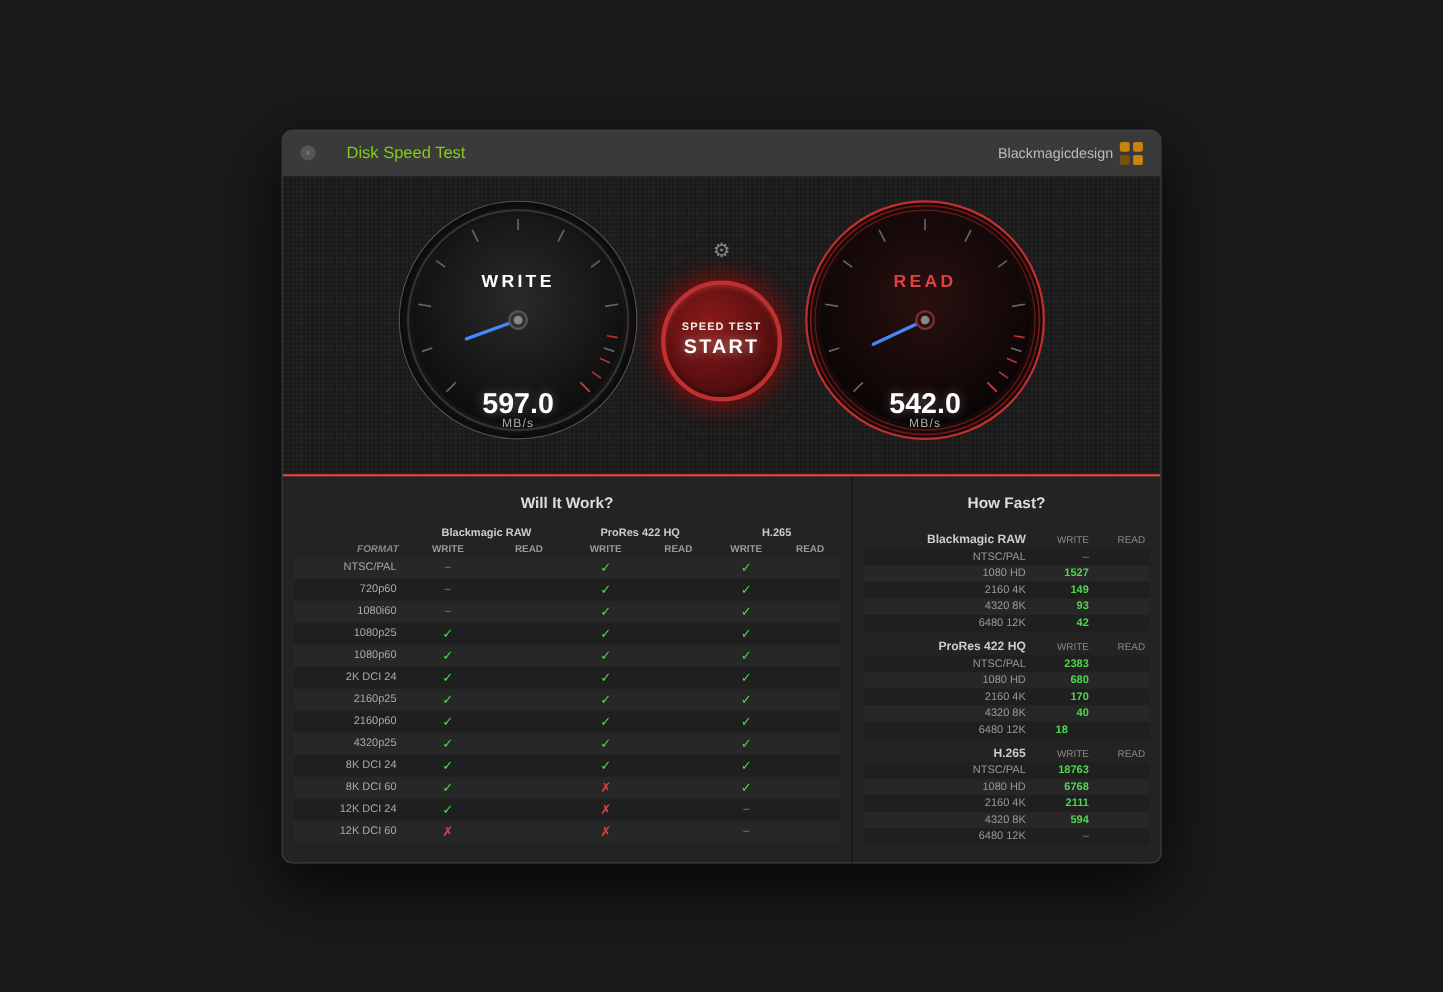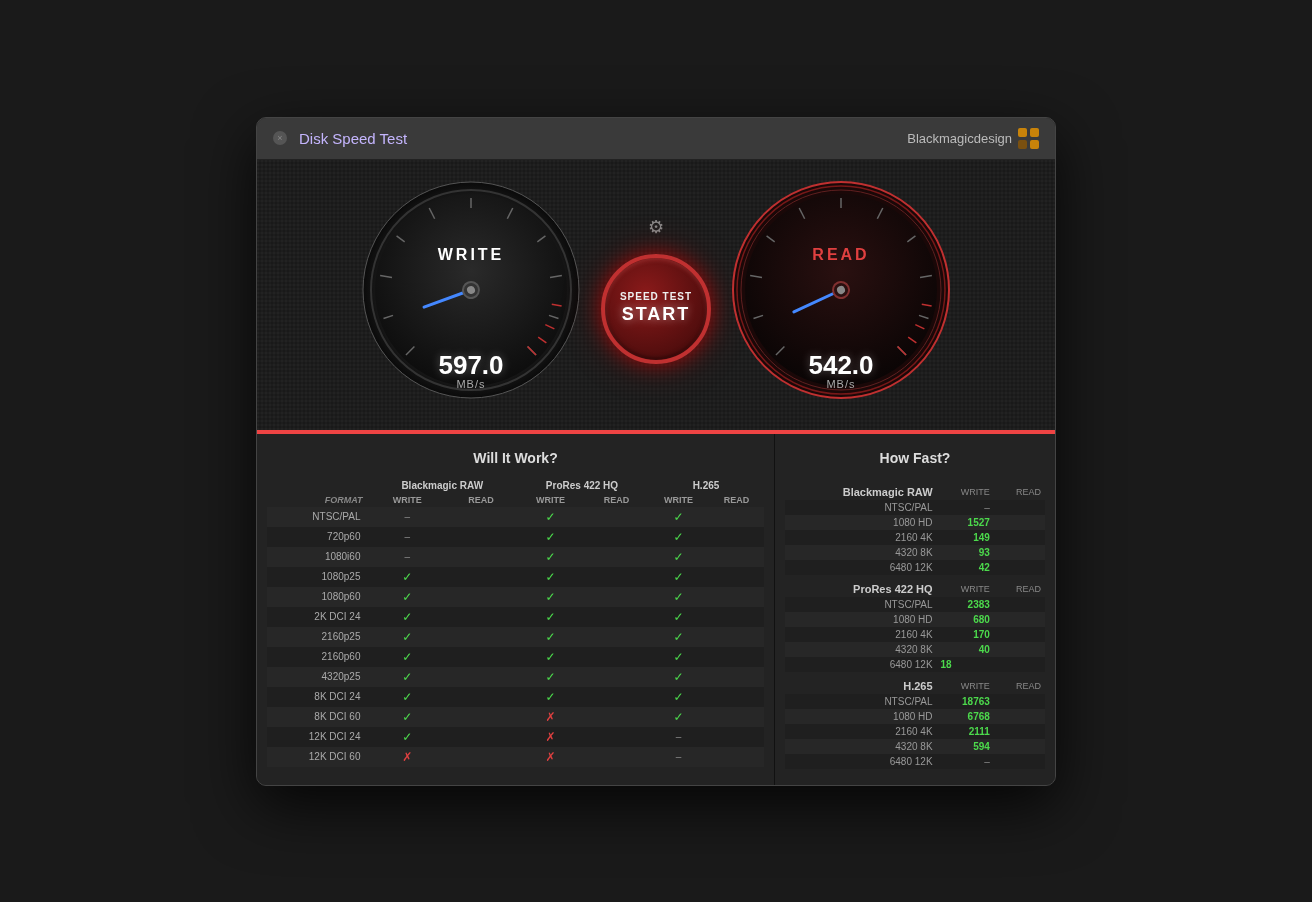--- a/index.html
+++ b/index.html
@@ -29,24 +29,24 @@
     }
     .close-btn {
       width: 14px; height: 14px;
       background: #555;
       border-radius: 50%;
       cursor: pointer;
       display: flex; align-items: center; justify-content: center;
       font-size: 9px; color: #888;
     }
     .title-bar-title {
-      color: #c4b5fd;
+      color: #84cc16;
       font-size: 15px;
       font-weight: 400;
-      margin-left: 12px;
+      margin-left: 28px;
     }
     .brand-logo {
       display: flex;
       align-items: center;
       gap: 6px;
     }
     .brand-name {
       color: #bbb;
       font-size: 13px;
       font-weight: 300;
@@ -163,21 +163,21 @@
       font-weight: 900;
       letter-spacing: 2px;
       color: #fff;
       text-shadow: 0 0 10px rgba(255,255,255,0.5);
     }
 
     
     .data-section {
       background: #232323;
       display: flex;
-      border-top: 4px solid #ef4444;
+      border-top: 2px solid #ef4444;
     }
     .will-it-work {
       flex: 1;
       padding: 16px 10px;
       border-right: 1px solid #111;
     }
     .how-fast {
       flex: 0 0 280px;
       padding: 16px 10px;
     }
@@ -611,21 +611,21 @@
       <td style="text-align:right;"><span class="speed-green">170</span></td>
       <td style="text-align:right;"></td>
     </tr>
             <tr>
       <td class="format-name">4320 8K</td>
       <td style="text-align:right;"><span class="speed-green">40</span></td>
       <td style="text-align:right;"></td>
     </tr>
             <tr>
       <td class="format-name">6480 12K</td>
-      <td style="text-align:left;"><span class="speed-green">18</span></td>
+      <td style="text-align:center;"><span class="speed-green">18</span></td>
       <td style="text-align:right;"></td>
     </tr>
             <tr class="hf-group-header">
     <td style="text-align:right;color:#ccc;font-weight:700;">H.265</td>
     <td class="col-label" style="text-align:right;color:#888;font-size:9px;">WRITE</td>
     <td class="col-label" style="text-align:right;color:#888;font-size:9px;">READ</td>
   </tr>
             <tr>
       <td class="format-name">NTSC/PAL</td>
       <td style="text-align:right;"><span class="speed-green">18763</span></td>

